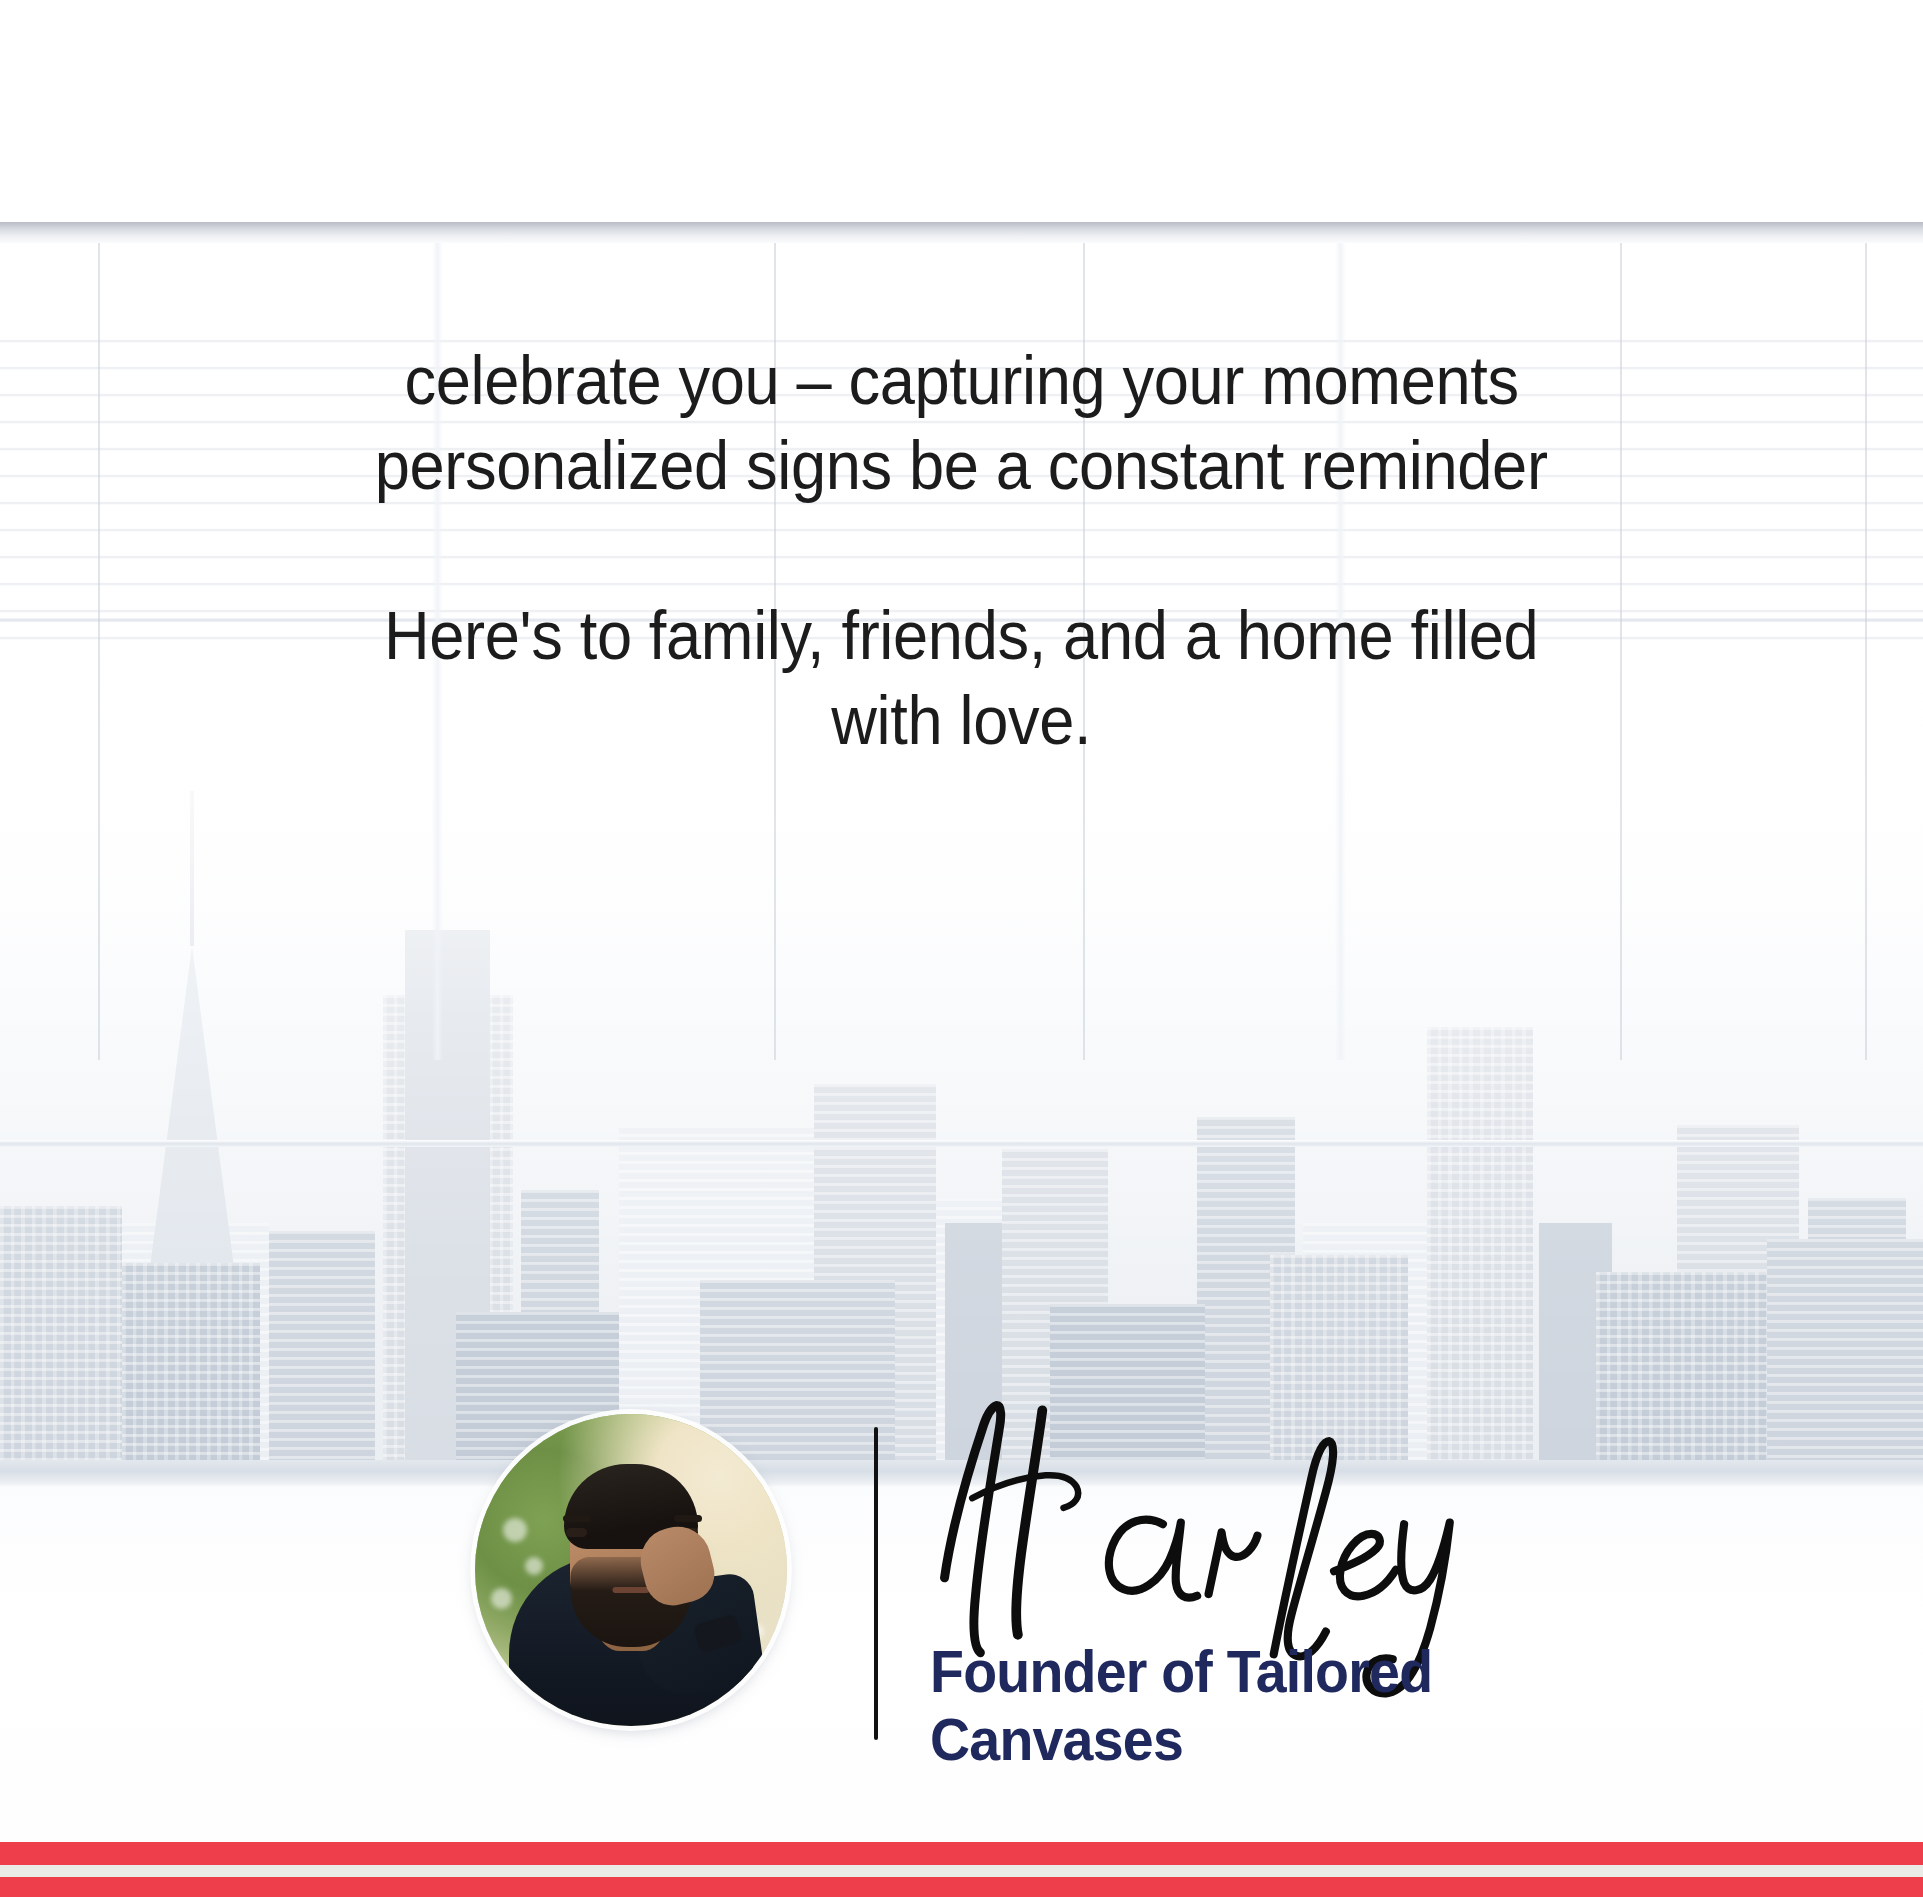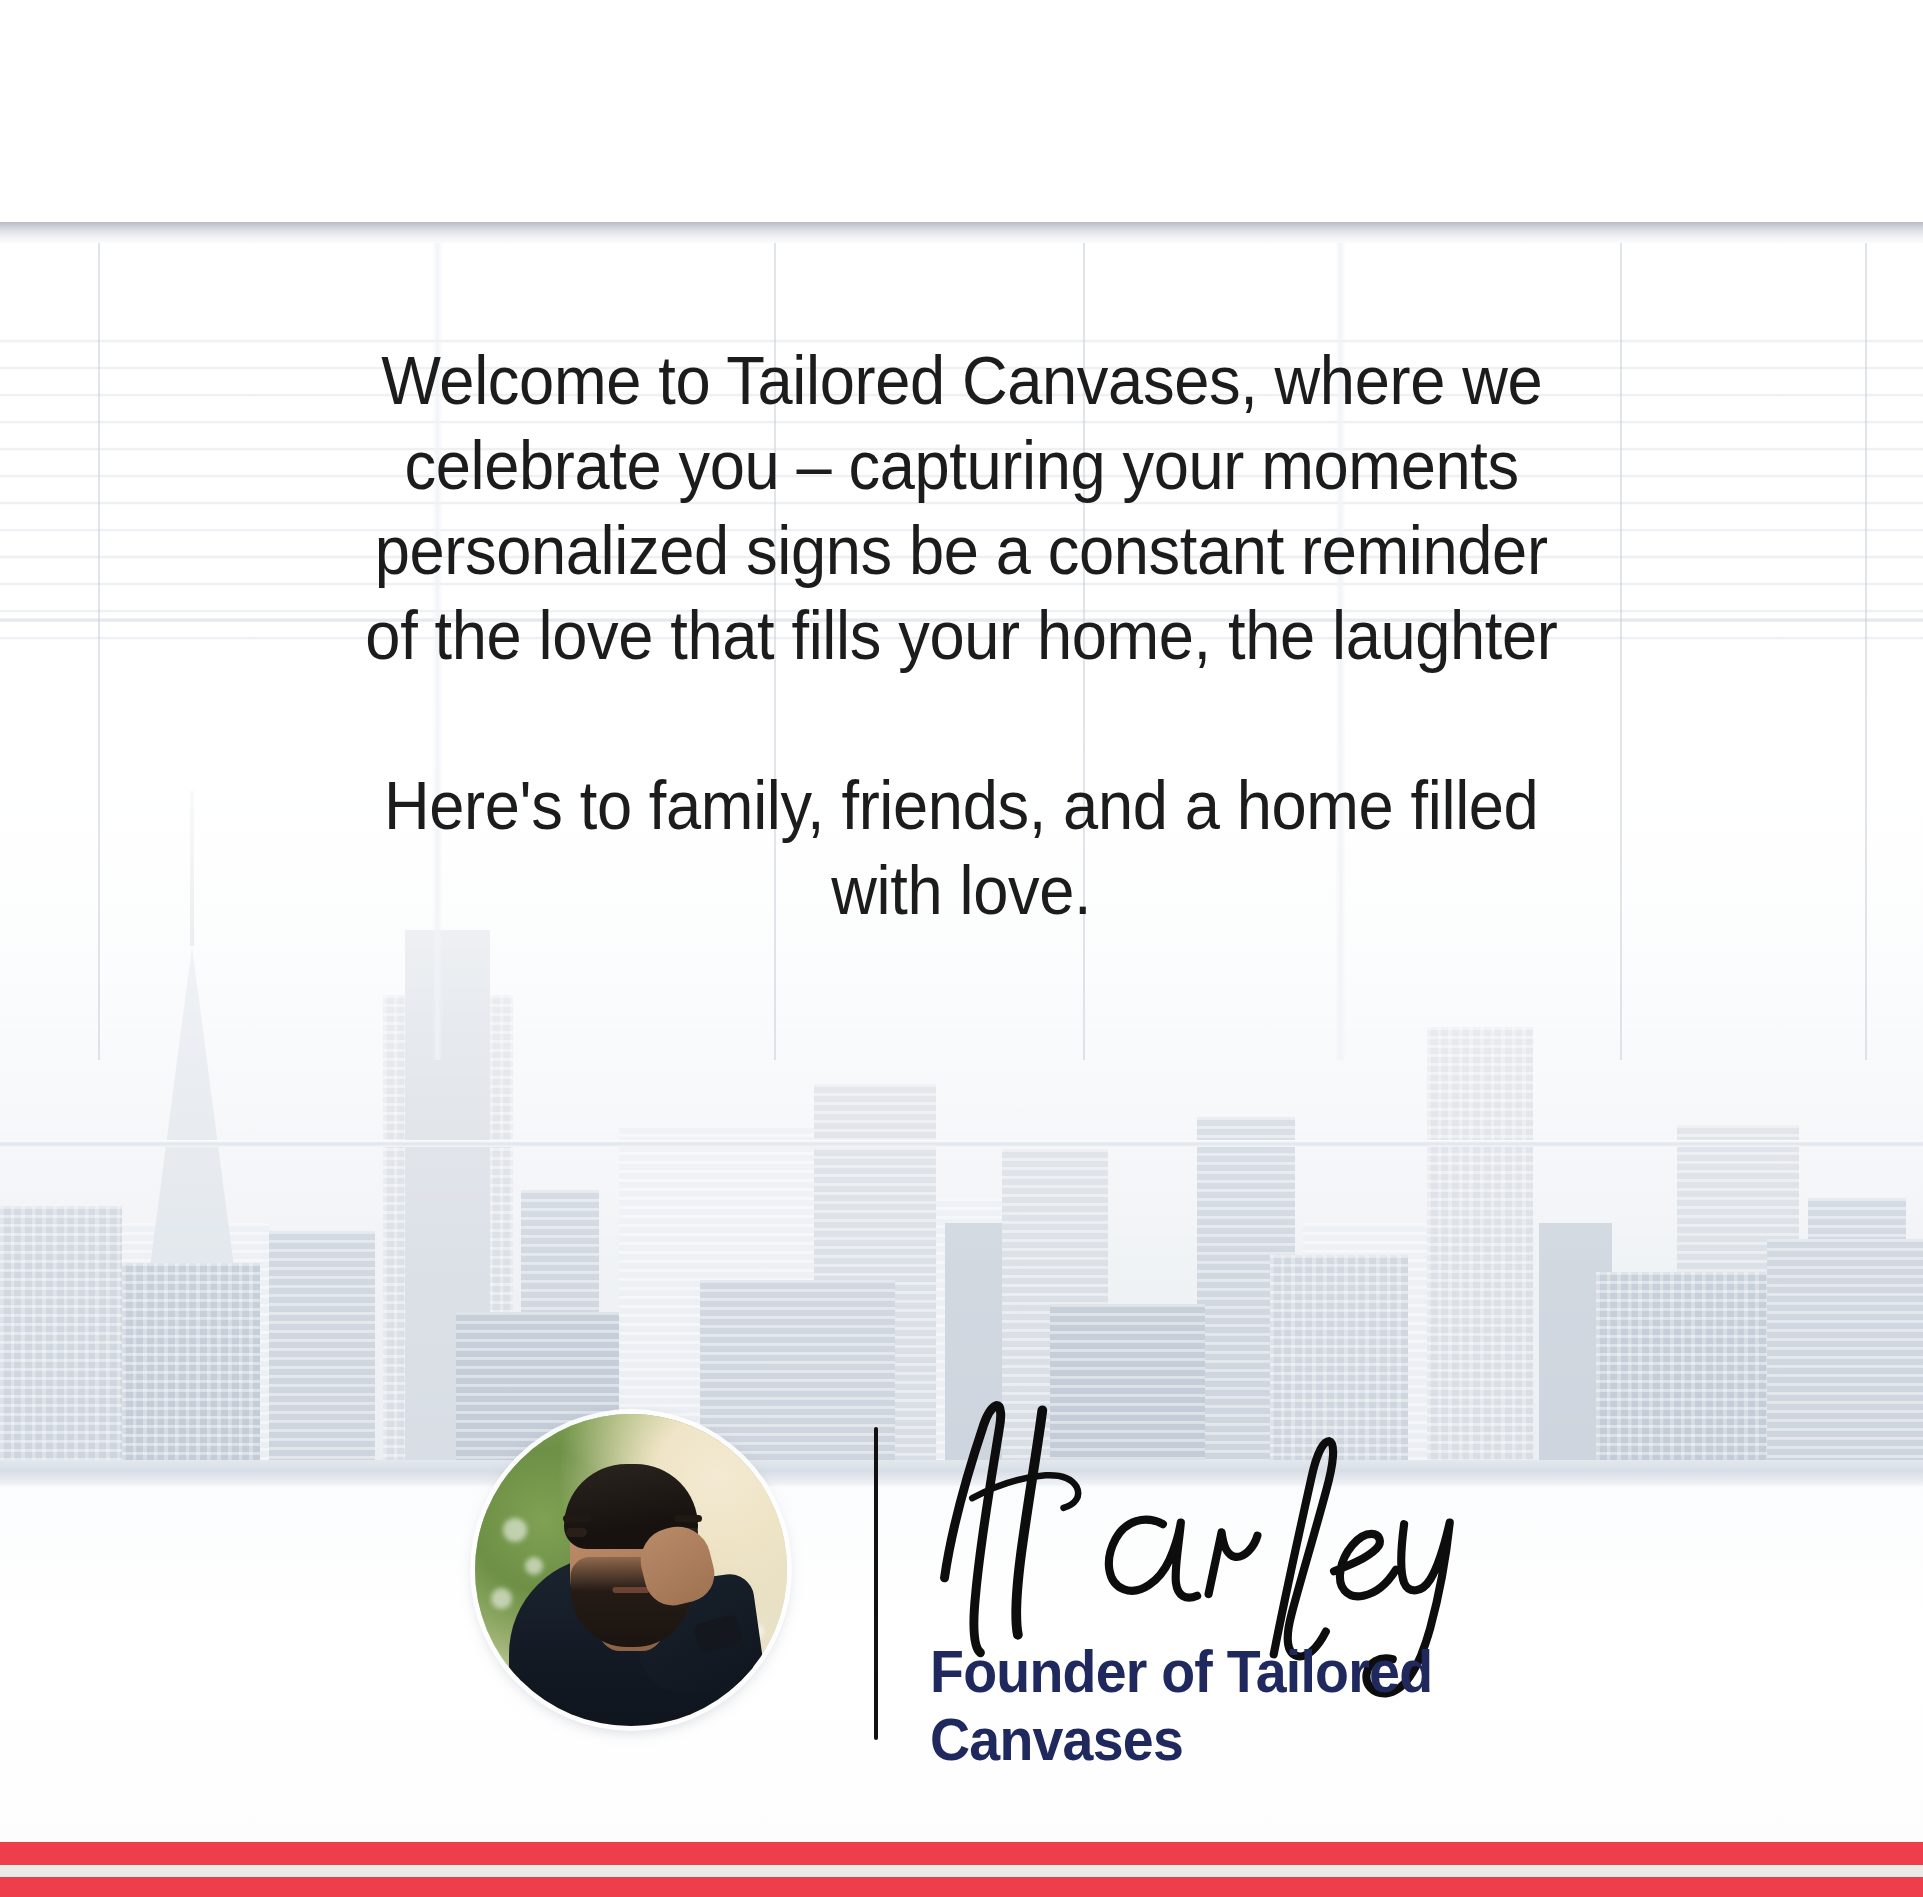--- a/index.html
+++ b/index.html
@@ -347,24 +347,22 @@
 
     <div class="transom" style="top:918px;"></div>
     <div class="sill" style="top:1238px;"></div>
     <div class="floor" style="top:1265px;height:410px;"></div>
   </div>
 
   <div class="under-nav"></div>
 
 
   <div class="copy">
-    <p><span class="squeeze">Welcome to Tailored Canvases, where we</span></p>
     <p><span class="squeeze">celebrate you – capturing your moments</span></p>
     <p><span class="squeeze">personalized signs be a constant reminder</span></p>
-    <p><span class="squeeze">of the love that fills your home, the laughter</span></p>
     <div class="gap"></div>
     <p><span class="squeeze">Here's to family, friends, and a home filled</span></p>
     <p><span class="squeeze">with love.</span></p>
   </div>
 
   <div class="avatar">
     <div class="av-bg"></div>
     <div class="av-bokeh" style="left:28px;  top:104px; width:24.4px; height:24.4px;"></div>
     <div class="av-bokeh" style="left:50px;  top:143px; width:18px; height:18px;"></div>
     <div class="av-bokeh" style="left:16.3px;  top:174px; width:21px; height:21px;"></div>

